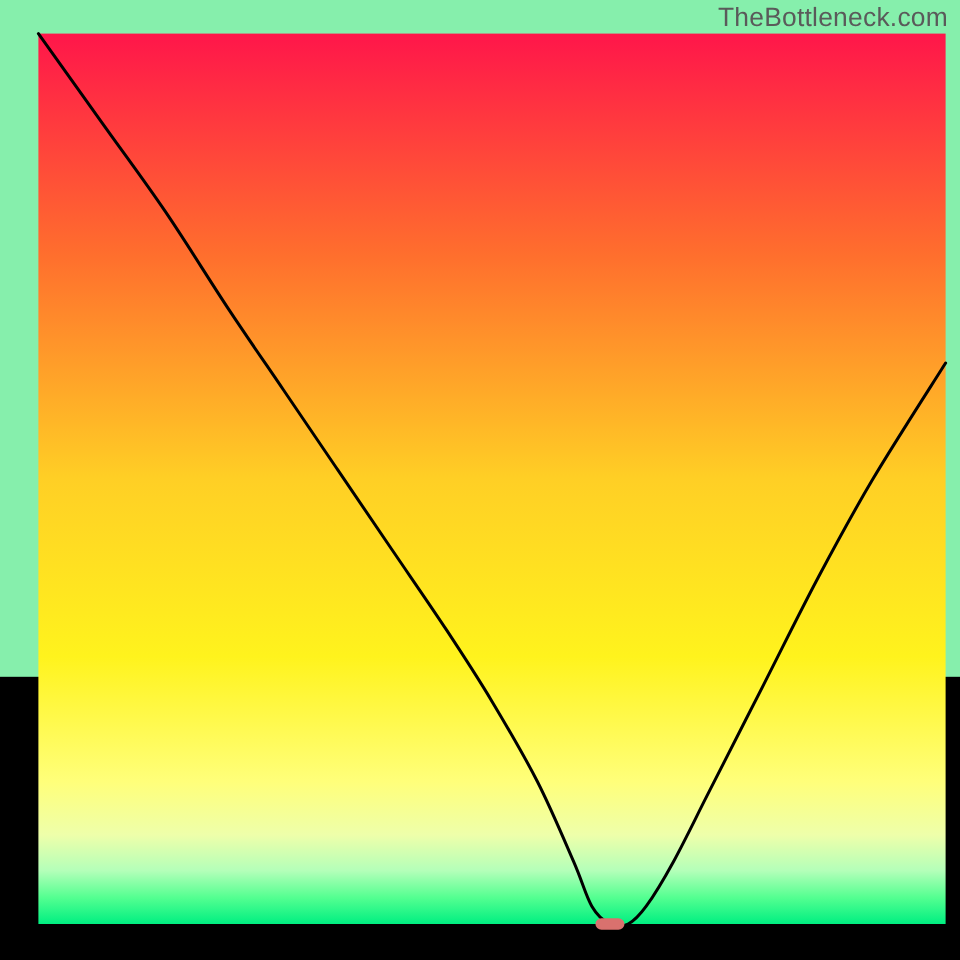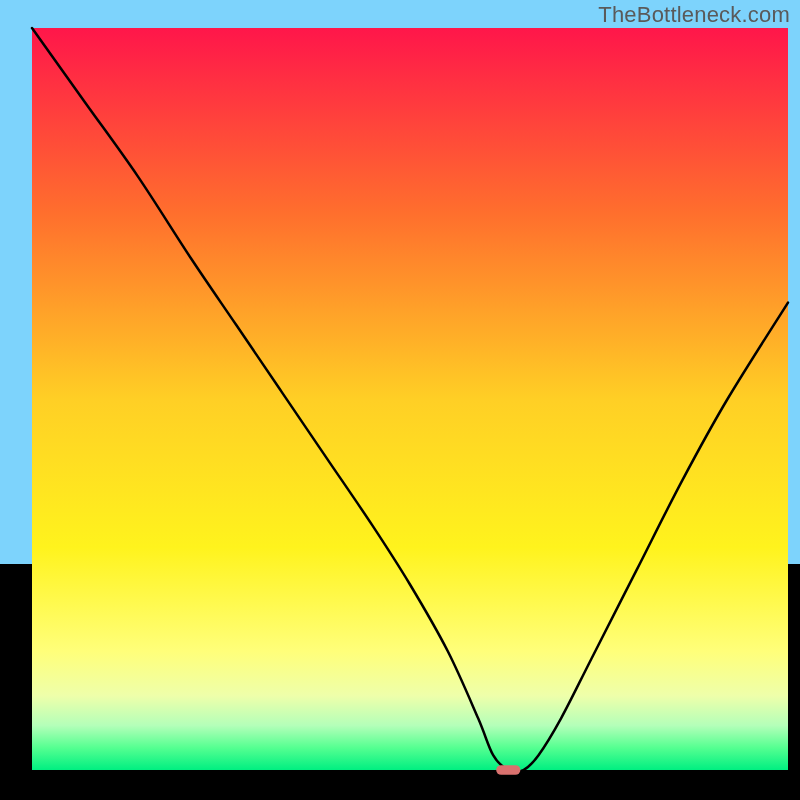--- a/index.html
+++ b/index.html
@@ -7,21 +7,21 @@
     padding: 0;
     width: 800px;
     height: 800px;
     background: #000;
     overflow: hidden;
   }
   .container {
     position: relative;
     width: 800px;
     height: 564px;
-    background: #7dd3fc;
+    background: #86efac;
   }
   .watermark {
     position: absolute;
     top: 2px;
     right: 10px;
     font-family: Arial, Helvetica, sans-serif;
     font-size: 22px;
     font-weight: 500;
     color: #5a5a5a;
     z-index: 5;

